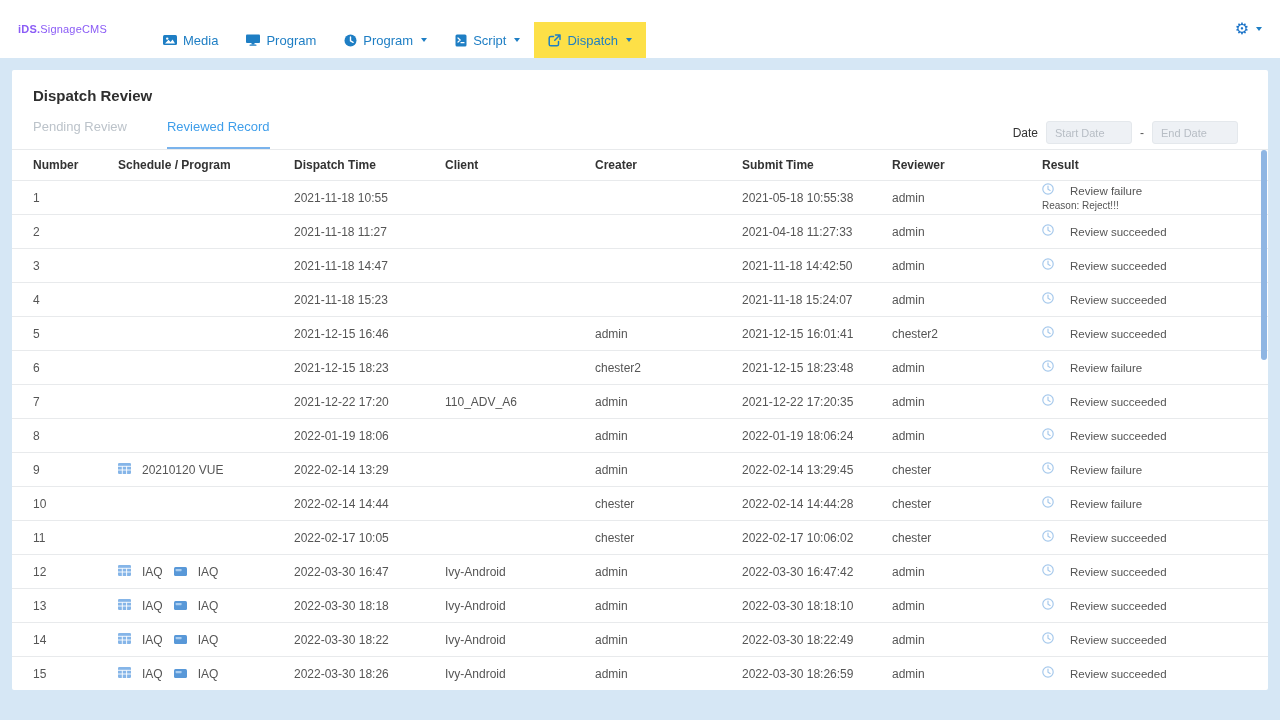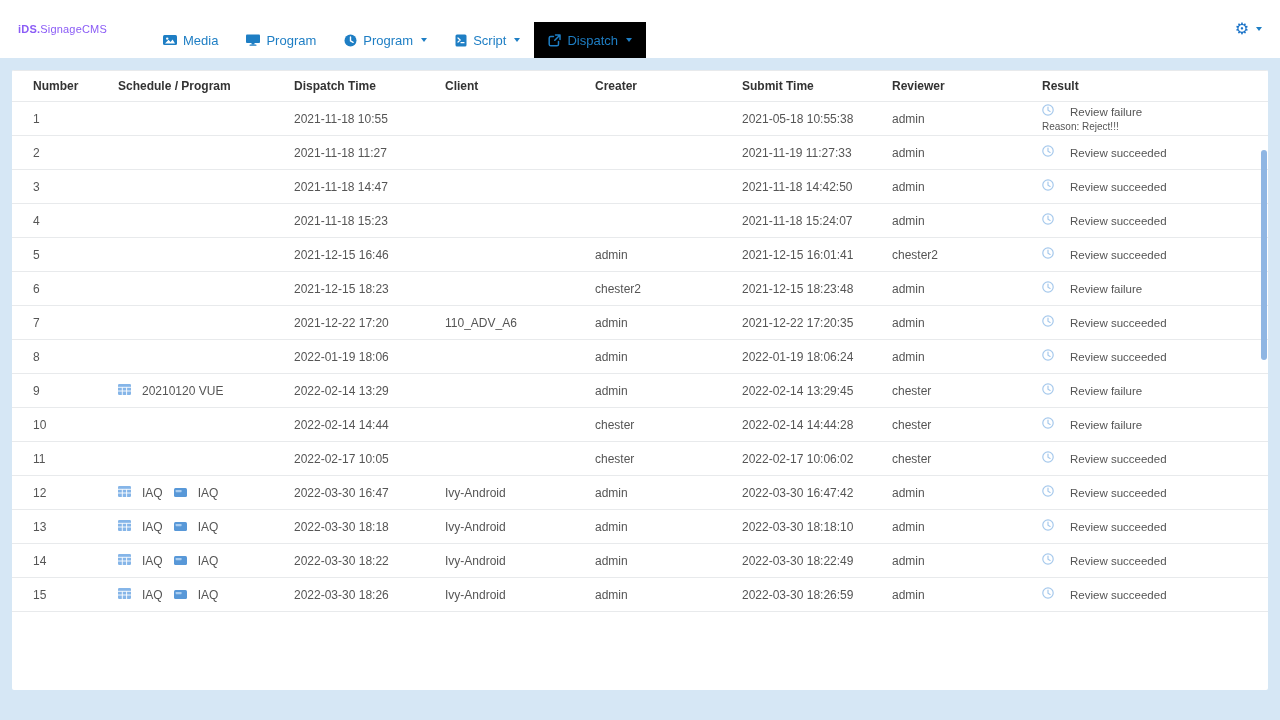--- a/index.html
+++ b/index.html
@@ -15,21 +15,21 @@
     padding:0 18px 0 18px; position:relative;
   }
   .brand { align-self:center; font-size:11px; color:#8b5cf6; letter-spacing:.2px; white-space:nowrap; }
   .brand b { font-weight:700; }
   .mainnav { display:flex; align-items:flex-end; margin-left:42px; }
   .nav-item {
     height:36px; display:flex; align-items:center; gap:6px;
     padding:0 14px; font-size:13px; color:#1e7ec4; cursor:pointer;
     text-decoration:none; white-space:nowrap;
   }
-  .nav-item.active { background:#000000; }
+  .nav-item.active { background:#fde047; }
   .nav-icon { display:inline-flex; align-items:center; color:#1e7ec4; }
   .caret {
     width:0; height:0; border-left:3.5px solid transparent;
     border-right:3.5px solid transparent; border-top:4px solid #1e7ec4;
     margin-left:2px; display:inline-block;
   }
   .top-right { margin-left:auto; align-self:center; display:flex; align-items:center; gap:5px; }
   .gear { font-size:16px; color:#1a73c8; line-height:1; cursor:pointer; }
   
   .card {
@@ -131,20 +131,35 @@
       </a>
     </nav>
   <div class="top-right">
     <span class="gear">⚙</span>
     <span class="caret"></span>
   </div>
 </header>
 
 <main>
   <section class="card">
+    <div class="card-head">
+      <div class="page-title">Dispatch Review</div>
+      <div class="tabs-row">
+        <div class="tabs" id="tabs">
+            <div class="tab">Pending Review</div>
+            <div class="tab active">Reviewed Record</div>
+          </div>
+        <div class="date-filter">
+          <span>Date</span>
+          <input placeholder="Start Date" style="">
+          <span class="dash">-</span>
+          <input placeholder="End Date" style="">
+        </div>
+      </div>
+    </div>
     <table>
       <colgroup>
         <col style="width:106px">
           <col style="width:176px">
           <col style="width:151px">
           <col style="width:150px">
         <col style="width:147px">
           <col style="width:150px">
           <col style="width:150px">
           <col>
@@ -185,21 +200,21 @@
   </tr>
 
   <tr>
     <td>2</td>
     <td>
               <span class="sched-cell"></span>
             </td>
     <td>2021-11-18 11:27</td>
     <td></td>
     <td></td>
-    <td>2021-11-19 11:27:33</td>
+    <td>2021-04-18 11:27:33</td>
     <td>admin</td>
     <td>
       <div class="result-top">
         <span class="status-icon"><svg width="12" height="12" viewBox="0 0 12 12">
                     <circle cx="6" cy="6" r="5.2" fill="none" stroke="#a6c9ec" stroke-width="1.2"></circle>
                     <path d="M6 3.1 V6.2 L8.1 7.4" stroke="#a6c9ec" stroke-width="1.2" fill="none" stroke-linecap="round"></path>
                   </svg></span>
         <span>Review succeeded</span>
       </div>
 

